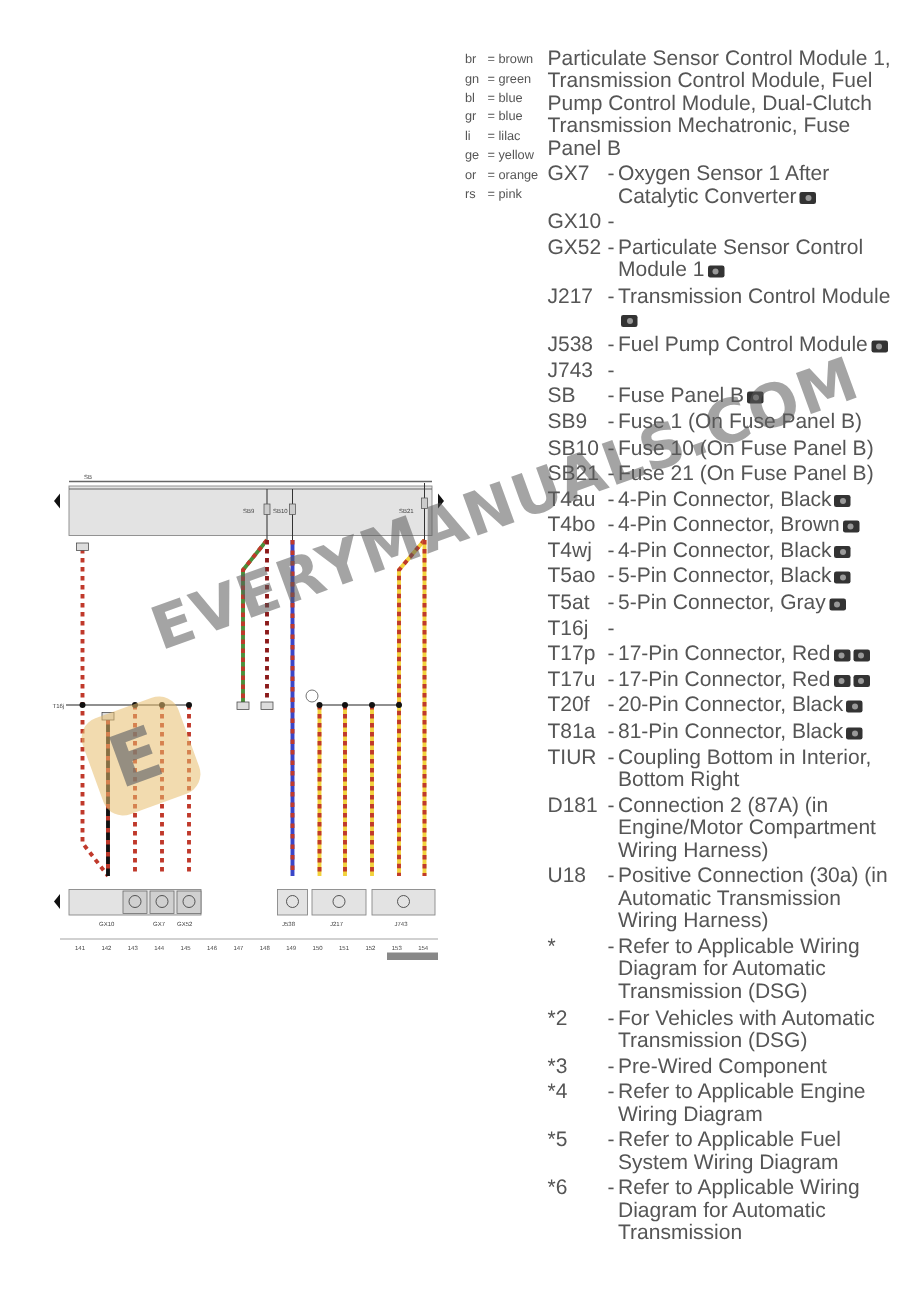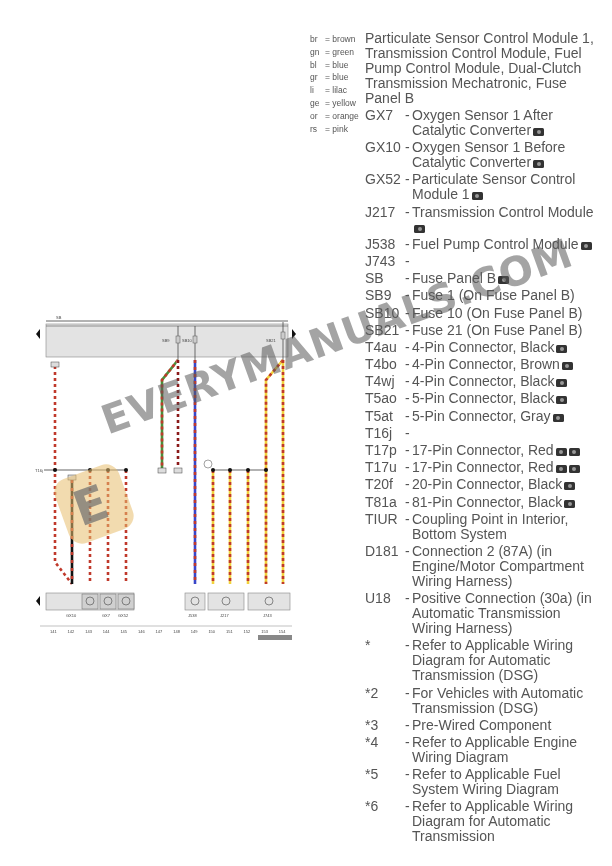--- a/index.html
+++ b/index.html
@@ -38,21 +38,20 @@
   <div class="desc-intro">Particulate Sensor Control Module 1, Transmission Control Module, Fuel Pump Control Module, Dual-Clutch Transmission Mechatronic, Fuse Panel B</div>
   <div id="entries">
       <div class="entry">
         <span class="code">GX7</span>
         <span class="dash">-</span>
         <span class="text"><span>Oxygen Sensor 1 After Catalytic Converter</span><span class="cam"></span></span>
       </div>
       <div class="entry">
         <span class="code">GX10</span>
         <span class="dash">-</span>
-        <span class="text"><span>Oxygen Sensor 1 Before Catalytic Converter</span><span class="cam"></span></span>
       </div>
       <div class="entry">
         <span class="code">GX52</span>
         <span class="dash">-</span>
         <span class="text"><span>Particulate Sensor Control Module 1</span><span class="cam"></span></span>
       </div>
       <div class="entry">
         <span class="code">J217</span>
         <span class="dash">-</span>
         <span class="text"><span>Transmission Control Module</span><span class="cam"></span></span>
@@ -131,21 +130,21 @@
         <span class="text"><span>20-Pin Connector, Black</span><span class="cam"></span></span>
       </div>
       <div class="entry">
         <span class="code">T81a</span>
         <span class="dash">-</span>
         <span class="text"><span>81-Pin Connector, Black</span><span class="cam"></span></span>
       </div>
       <div class="entry">
         <span class="code">TIUR</span>
         <span class="dash">-</span>
-        <span class="text"><span>Coupling Point in Interior, Bottom System</span></span>
+        <span class="text"><span>Coupling Bottom in Interior, Bottom Right</span></span>
       </div>
       <div class="entry">
         <span class="code">D181</span>
         <span class="dash">-</span>
         <span class="text"><span>Connection 2 (87A) (in Engine/Motor Compartment Wiring Harness)</span></span>
       </div>
       <div class="entry">
         <span class="code">U18</span>
         <span class="dash">-</span>
         <span class="text"><span>Positive Connection (30a) (in Automatic Transmission Wiring Harness)</span></span>

